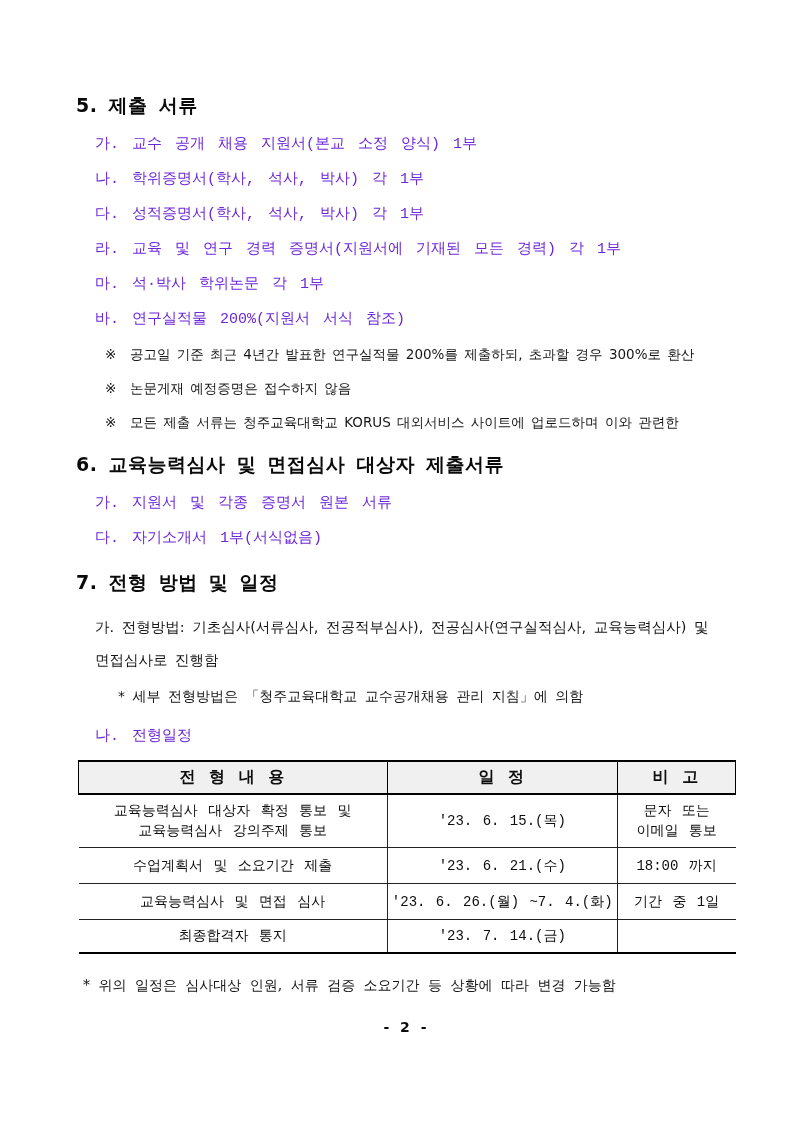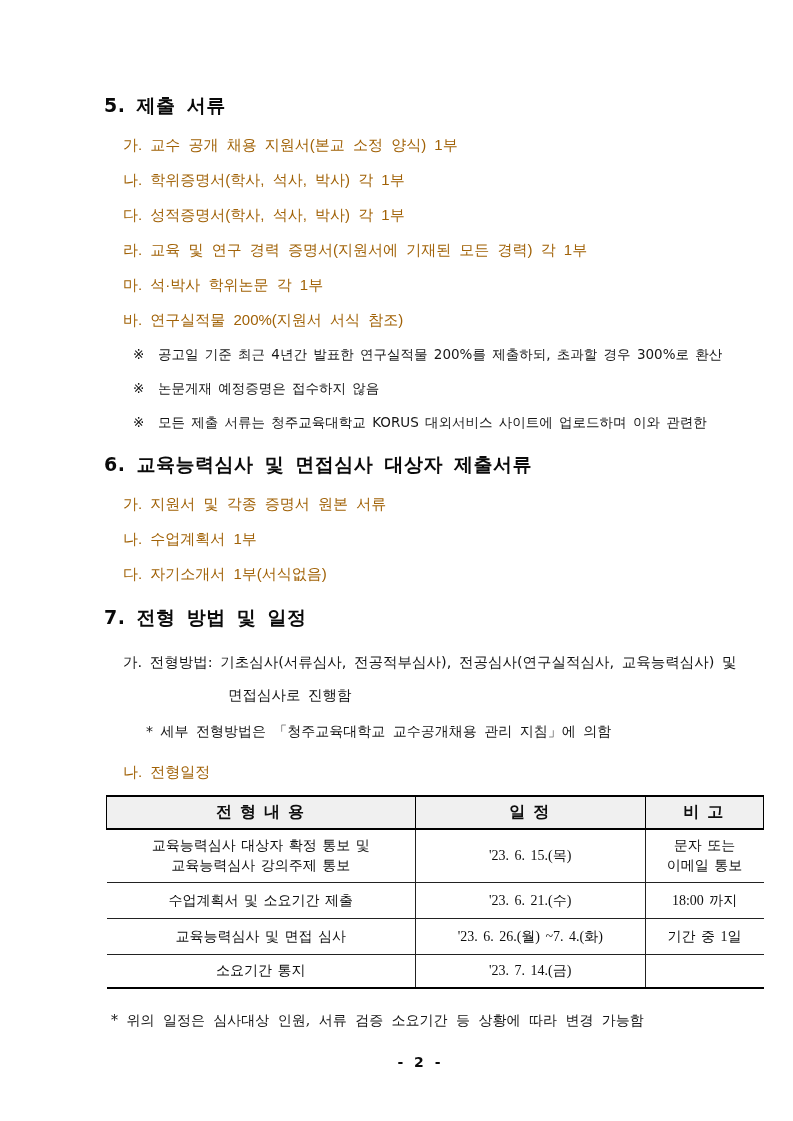--- a/index.html
+++ b/index.html
@@ -7,43 +7,43 @@
   .page {
     position: relative;
     width: 793px;
     height: 1121px;
     margin: 0 auto;
     background: #ffffff;
     color: #111111;
     font-family: "DejaVu Sans", sans-serif;
     overflow: hidden;
   }
-  .content { padding: 94px 56px 0 104px; }
+  .content { padding: 94px 56px 0 76px; }
 
   h2.sec-title {
     font-family: "DejaVu Sans", sans-serif;
     font-weight: bold;
     font-size: 19px;
     line-height: 23px;
     letter-spacing: 0.5px;
     word-spacing: 4px;
     color: #0a0a0a;
     margin: 0 0 17px 0;
   }
   .sec { margin-bottom: 6px; }
   .sec-6 h2.sec-title { margin-top: 20px; }
   .sec-7 h2.sec-title { margin-top: 22px; }
 
   .item {
-    font-family: Liberation Sans, sans-serif;
+    font-family: Liberation Mono, monospace;
     font-size: 15px;
     line-height: 21px;
     word-spacing: 4px;
     margin: 0 0 14px 19px;
-    color: #a16207;
+    color: #6d28d9;
   }
 
   .note {
     display: flex;
     font-family: "DejaVu Sans", sans-serif;
     font-size: 13.5px;
     line-height: 21px;
     word-spacing: 2px;
     margin: 0 0 13px 29px;
     color: #161616;
@@ -52,39 +52,39 @@
   .note .note-text { flex: 1; }
 
   .method {
     font-family: "DejaVu Sans", sans-serif;
     font-size: 14.5px;
     line-height: 33px;
     word-spacing: 3px;
     margin: 0 0 10px 19px;
     color: #141414;
   }
-  .method .line2 { display: block; margin-left: 105px; }
+  .method .line2 { display: block; }
 
   .method-note {
     font-family: "DejaVu Sans", sans-serif;
     font-size: 14px;
     line-height: 19px;
     word-spacing: 3px;
     margin: 2px 0 20px 42px;
     color: #161616;
   }
 
   .schedule-label { margin-bottom: 13px; }
 
   table.schedule {
     width: 658px;
     margin: 0 0 0 2px;
     border-collapse: collapse;
     table-layout: fixed;
-    font-family: Liberation Serif, serif;
+    font-family: Liberation Mono, monospace;
     color: #0e0e0e;
   }
   table.schedule col.c1 { width: 47%; }
   table.schedule col.c2 { width: 35%; }
   table.schedule col.c3 { width: 18%; }
   table.schedule th {
     background: #f0f0f0;
     font-weight: bold;
     font-size: 16px;
     letter-spacing: 2px;
@@ -155,21 +155,20 @@
       </div>
       <div class="note">
         <span class="marker">※</span>
         <span class="note-text"><span>모든 제출 서류는 청주교육대학교 KORUS 대외서비스 사이트에 업로드하며 이와 관련한</span><br></span>
       </div>
     </div>
 
     <div class="sec sec-6">
       <h2 class="sec-title">6. 교육능력심사 및 면접심사 대상자 제출서류</h2>
       <p class="item">가. 지원서 및 각종 증명서 원본 서류</p>
-      <p class="item">나. 수업계획서 1부</p>
       <p class="item">다. 자기소개서 1부(서식없음)</p>
     </div>
 
     <div class="sec sec-7">
       <h2 class="sec-title">7. 전형 방법 및 일정</h2>
 
       <div class="method">
         <span>가. 전형방법: 기초심사(서류심사, 전공적부심사), 전공심사(연구실적심사, 교육능력심사) 및</span>
         <span class="line2">면접심사로 진행함</span>
       </div>
@@ -201,21 +200,21 @@
             <td>수업계획서 및 소요기간 제출</td>
             <td>'23. 6. 21.(수)</td>
             <td>18:00 까지</td>
           </tr>
           <tr class="r3">
             <td>교육능력심사 및 면접 심사</td>
             <td>'23. 6. 26.(월) ~7. 4.(화)</td>
             <td>기간 중 1일</td>
           </tr>
           <tr class="r4">
-            <td>소요기간 통지</td>
+            <td>최종합격자 통지</td>
             <td>'23. 7. 14.(금)</td>
             <td></td>
           </tr>
         </tbody>
       </table>
 
       <p class="footnote">* 위의 일정은 심사대상 인원, 서류 검증 소요기간 등 상황에 따라 변경 가능함</p>
     </div>
 
     <div class="page-number">- 2 -</div>

